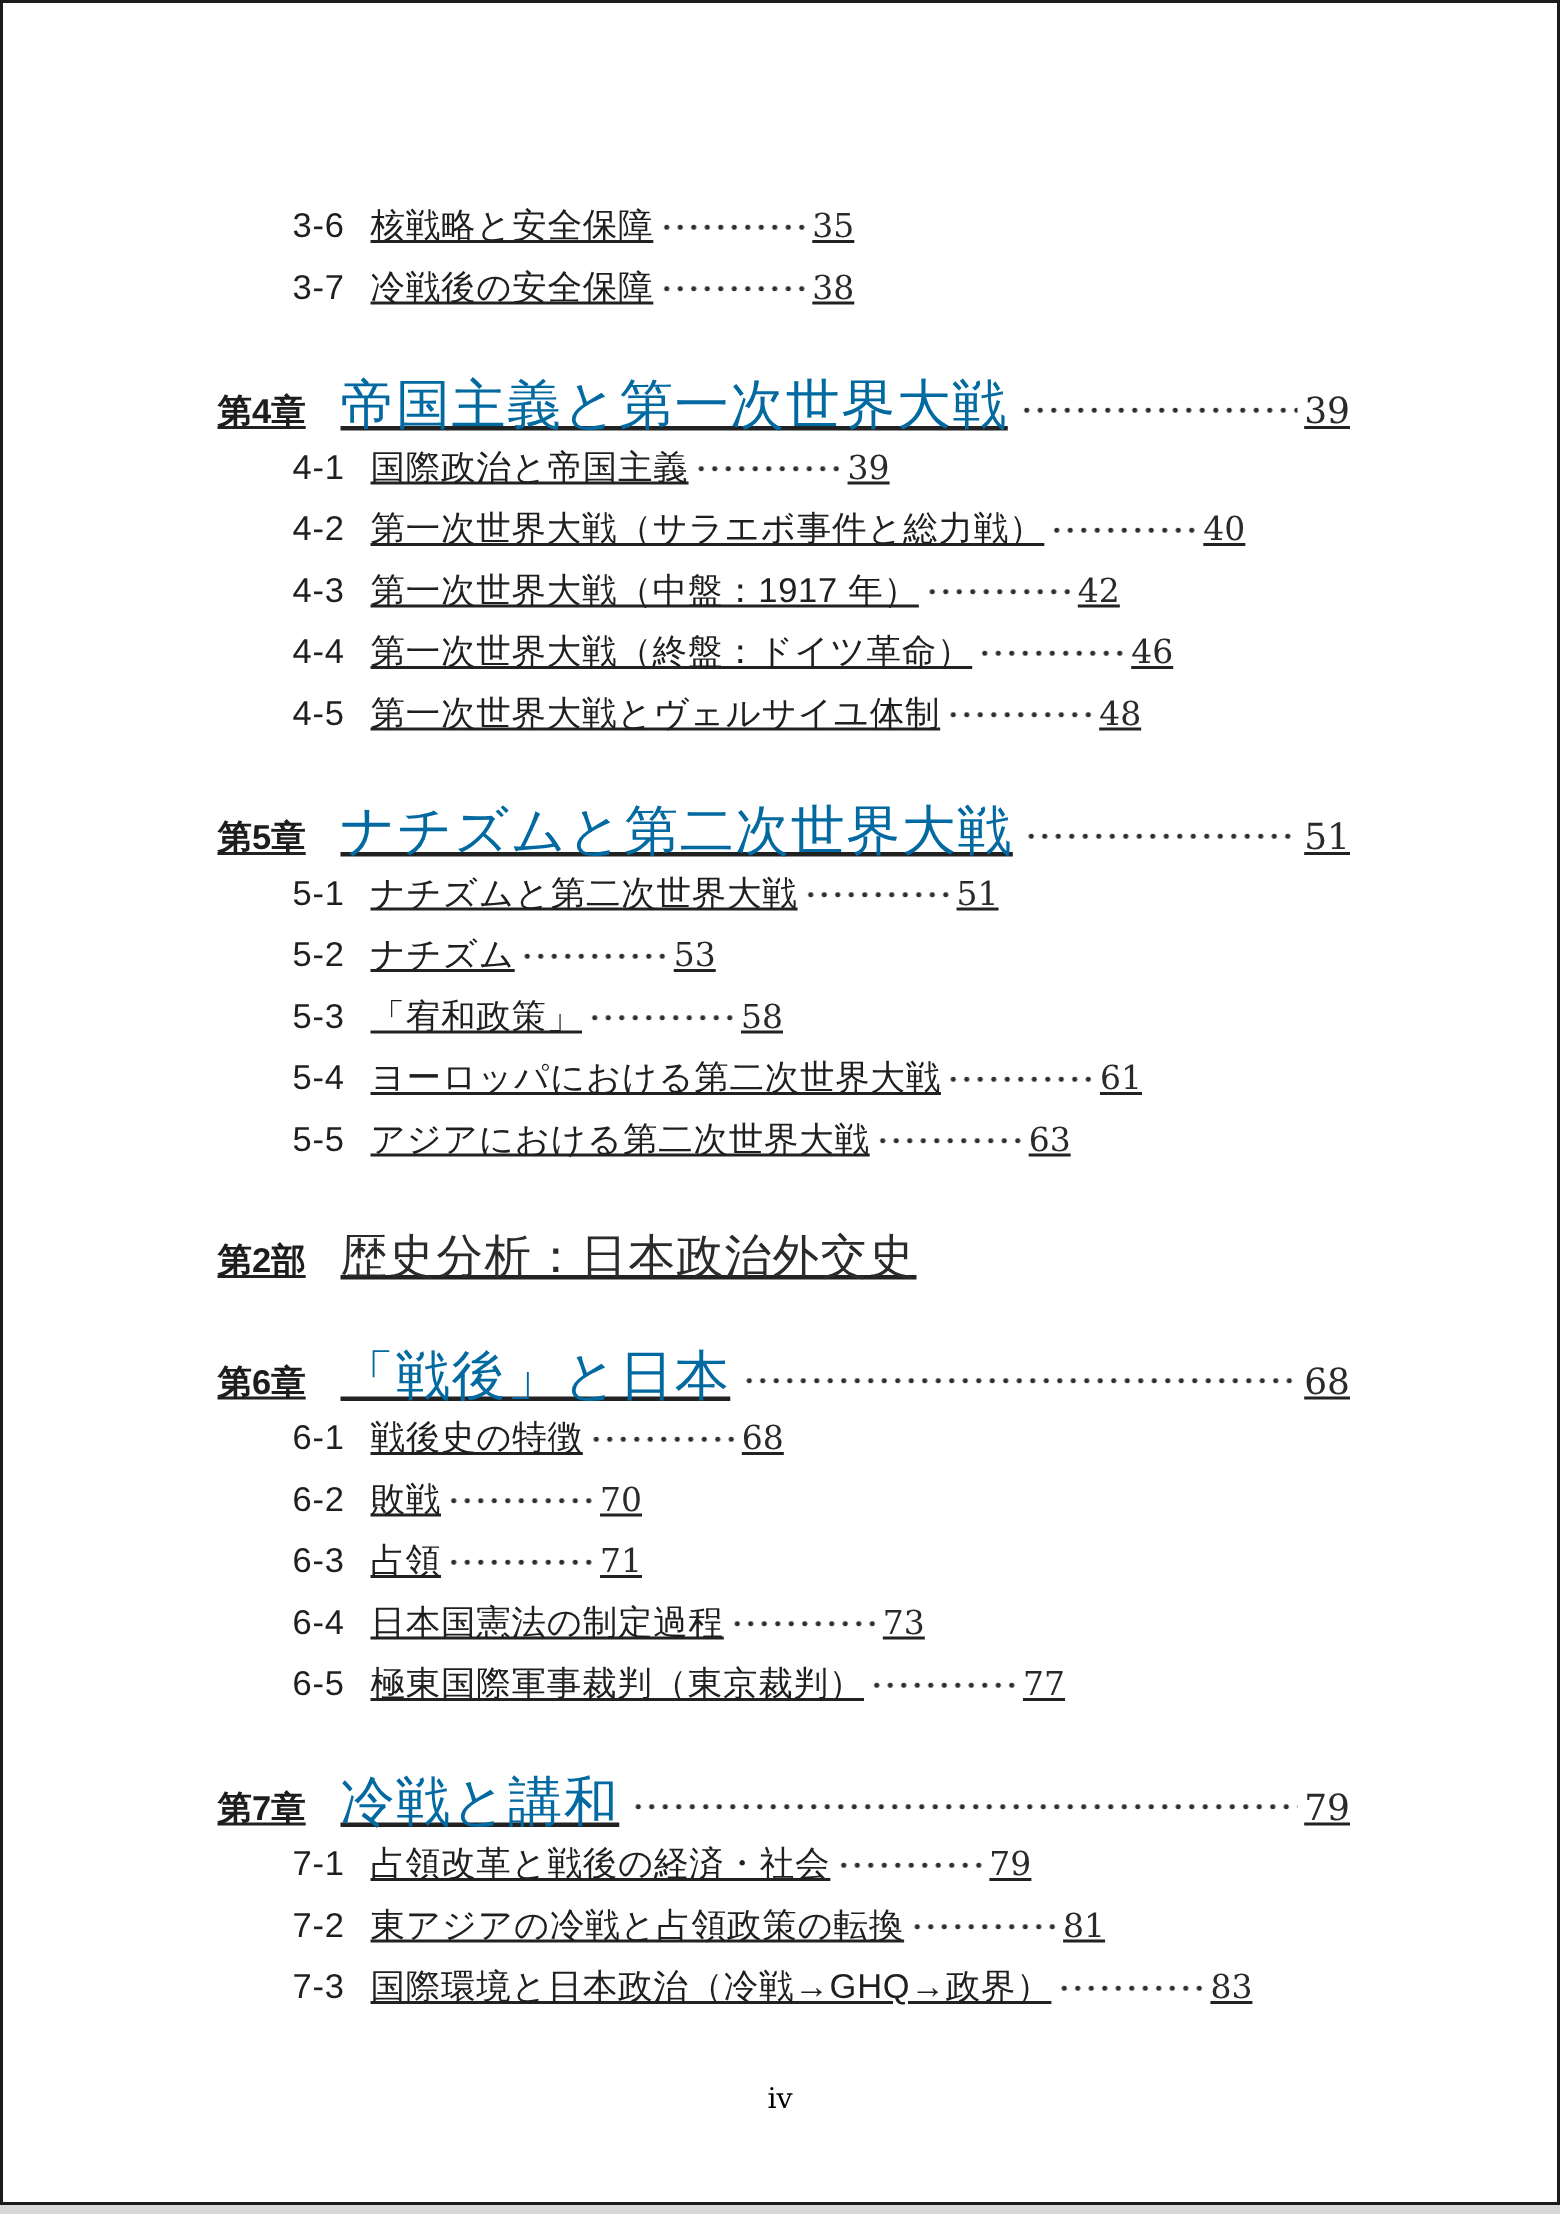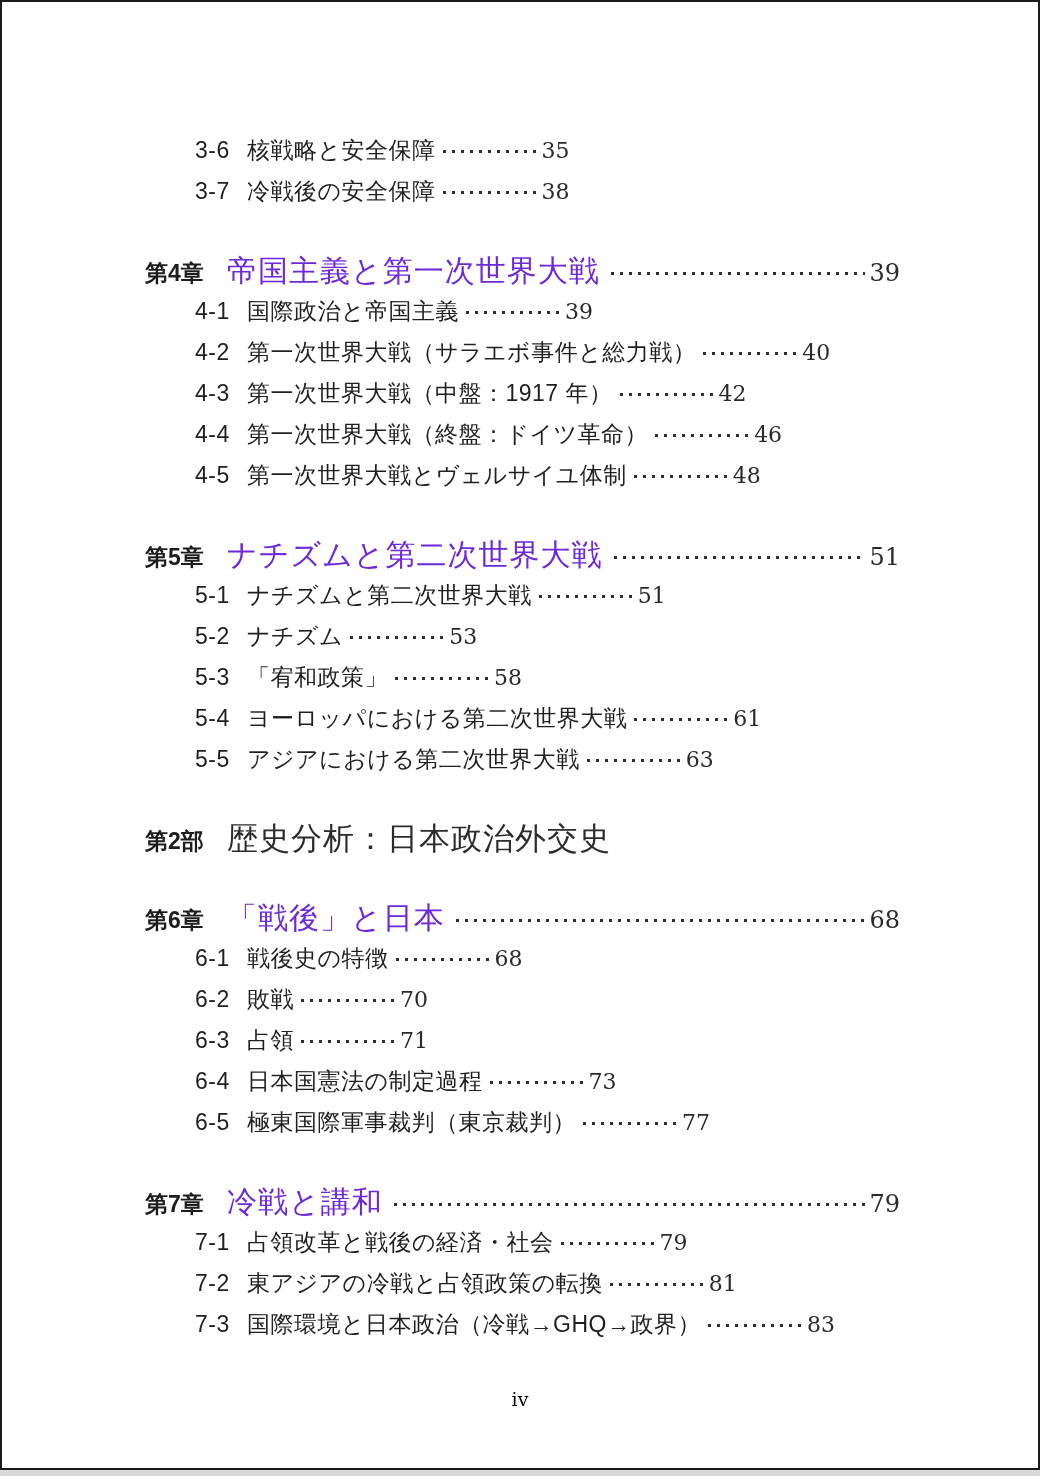--- a/index.html
+++ b/index.html
@@ -10,20 +10,21 @@
   }
   .page {
     position: relative;
     width: 1040px;
     height: 1470px;
     box-sizing: border-box;
     background: #ffffff;
     border: 2px solid #1b1b1b;
     overflow: hidden;
     color: #222222;
+    text-decoration: underline;
   }
   .content {
     box-sizing: border-box;
     padding: 128px 138px 0 143px;
   }
   
   .sec-row {
     height: 41px;
     line-height: 41px;
     padding-left: 50px;
@@ -53,23 +54,23 @@
   }
   .chap-label {
     font-size: 23px;
     font-weight: bold;
     color: #1d1d1d;
     width: 82px;
     flex: 0 0 82px;
   }
   .chap-title {
     font-family: "DejaVu Serif", serif;
-    font-size: 30px;
+    font-size: 36px;
     font-weight: 400;
-    color: #6d28d9;
+    color: #0369a1;
     letter-spacing: 1px;
   }
   .chap-page {
     font-family: "DejaVu Serif", serif;
     font-size: 24px;
     color: #2a2a2a;
   }
   
   .part-row {
     display: flex;

